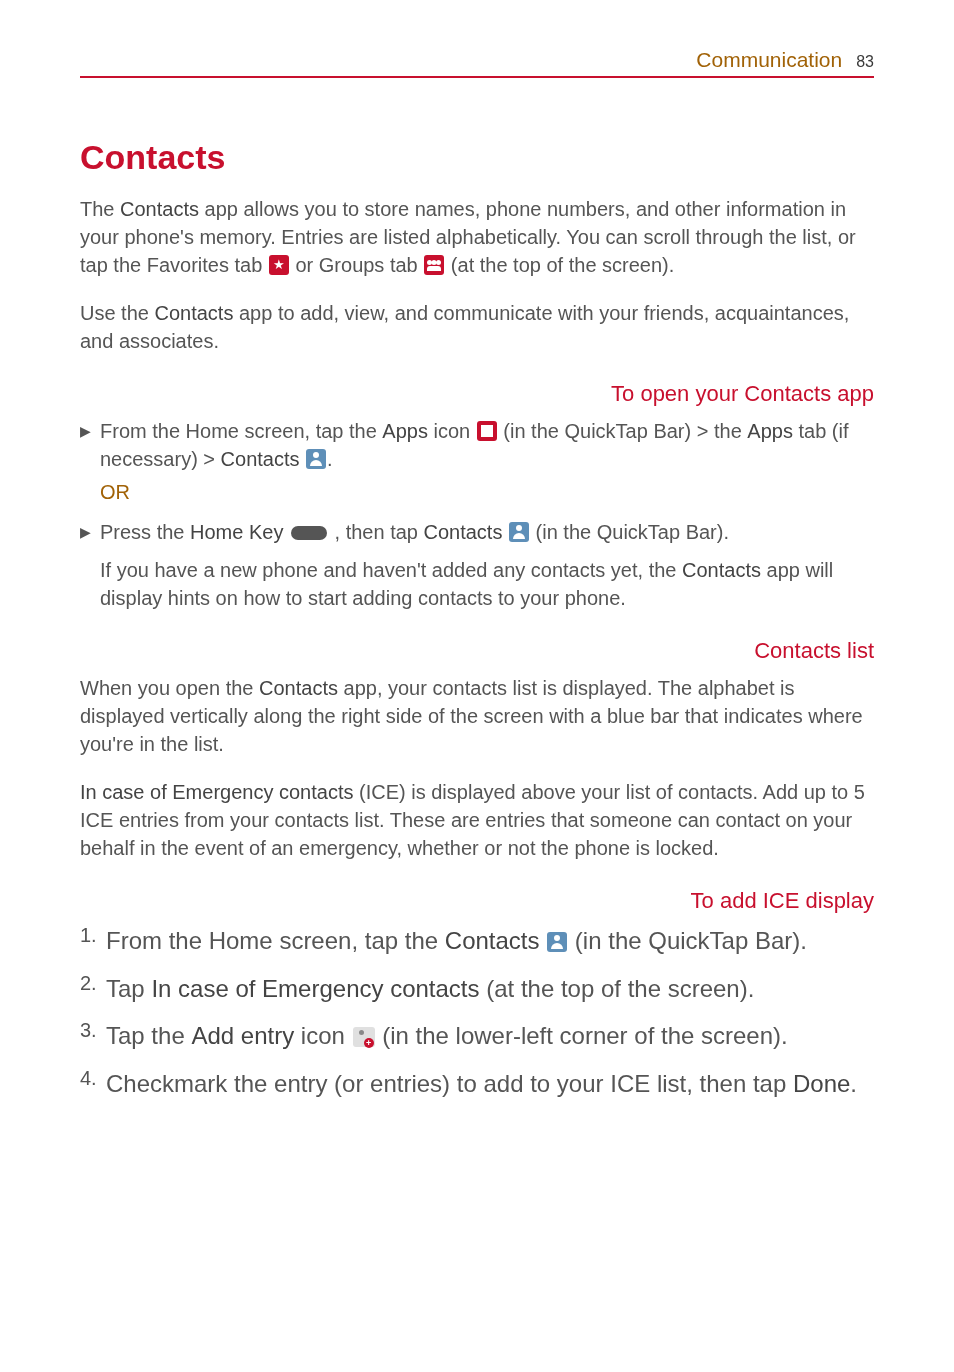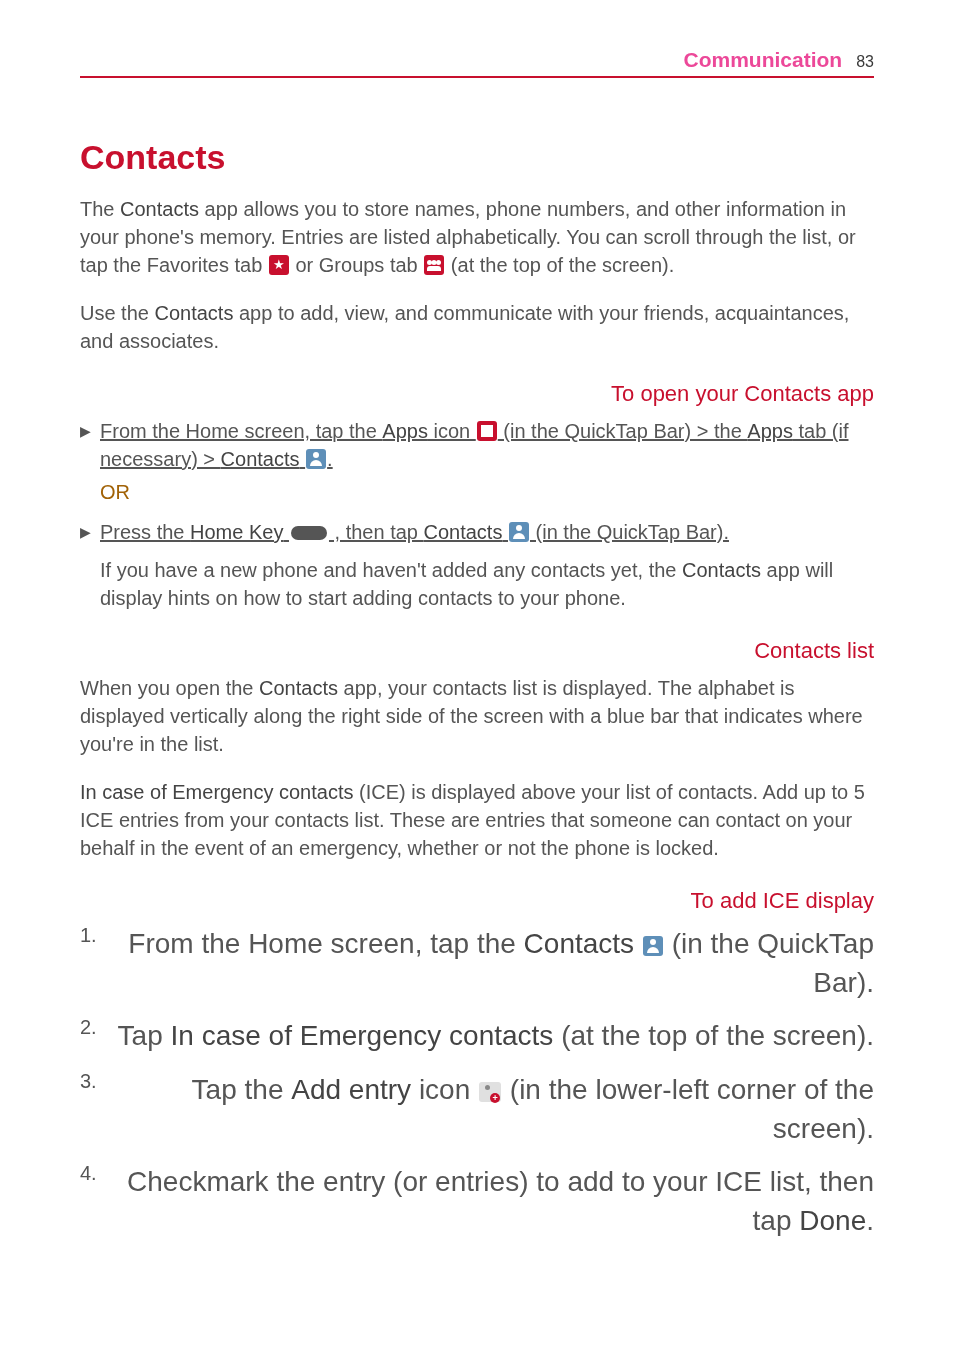--- a/index.html
+++ b/index.html
@@ -19,22 +19,22 @@
   .header {
     display: flex;
     justify-content: flex-end;
     align-items: baseline;
     border-bottom: 2px solid #c8102e;
     padding-bottom: 4px;
     margin-bottom: 60px;
   }
   .header .section-name {
     font-size: 21px;
-    color: #ec4899;
-    font-weight: 700;
+    color: #a16207;
+    font-weight: 400;
   }
   .header .page-num {
     font-size: 16px;
     color: #3a3a3a;
     margin-left: 14px;
     font-weight: 400;
     text-align: right;
   }
   h1.title {
     color: #c8102e;
@@ -67,41 +67,39 @@
     color: #555;
     font-size: 14px;
     padding-top: 6px;
   }
   .bullet-content {
     flex: 1;
     font-size: 20px;
     line-height: 1.4;
     color: #555;
     font-weight: 300;
-    text-decoration: underline;
   }
   .ordered-row {
     display: flex;
     align-items: flex-start;
     margin-bottom: 14px;
   }
   .ord-num {
     flex: 0 0 auto;
     width: 26px;
     font-size: 20px;
     color: #555;
     font-weight: 300;
   }
   .ord-content {
     flex: 1;
-    font-size: 28px;
-    line-height: 1.4;
-    color: #555;
-    font-weight: 300;
-    text-align: right;
+    font-size: 24px;
+    line-height: 1.4;
+    color: #555;
+    font-weight: 300;
   }
   .or-indent {
     margin-left: 20px;
     color: #a16207;
     font-size: 20px;
     font-weight: 400;
     margin-bottom: 14px;
   }
   .followup-indent {
     margin-left: 20px;

